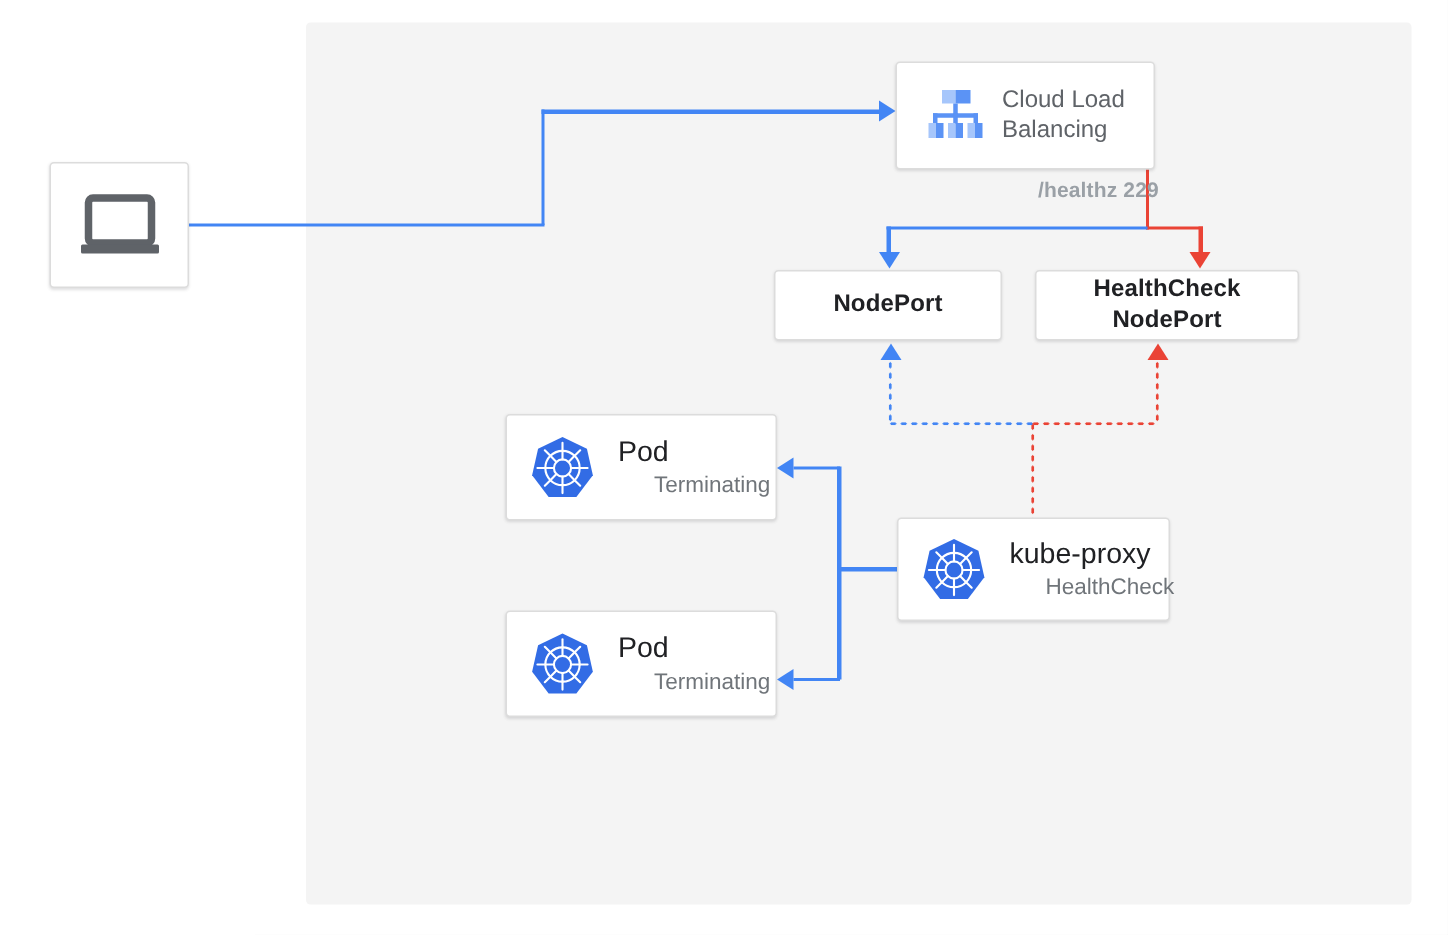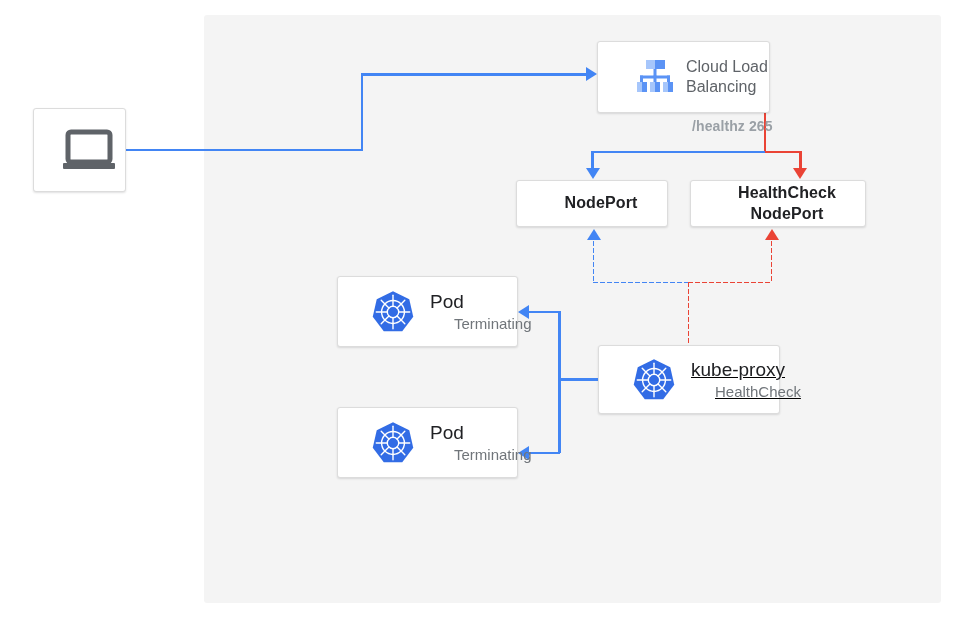--- a/index.html
+++ b/index.html
@@ -19,21 +19,20 @@
   .region-nodes-label{
     position:absolute;left:18px;top:12px;
     font-size:15.5px;color:#3c4043;letter-spacing:.1px;
   }
 
   
   .card{
     position:absolute;background:#ffffff;border:1px solid #dcdcdc;border-radius:3px;
     box-shadow:0 1px 2px rgba(60,64,67,.16);
     box-sizing:border-box;
-    padding-left:18px;
   }
   .card-row{display:flex;align-items:center;height:100%;}
   .card-ico{flex:0 0 auto;display:flex;align-items:center;justify-content:center;}
   .card-txt{display:flex;flex-direction:column;justify-content:center;}
   .t-main{font-size:19px;color:#202124;line-height:1.28;}
   .t-sub{font-size:15px;color:#70757a;line-height:1.28;margin-left:24px;}
   .t-bold{font-weight:bold;font-size:16px;color:#202124;text-align:center;
           line-height:1.30;width:100%;letter-spacing:.1px;}
 
   
@@ -47,21 +46,21 @@
   #card-nodeport{left:516px;top:180px;width:152px;height:47px;}
   #card-nodeport .card-row{justify-content:center;}
 
   #card-hcnodeport{left:690px;top:180px;width:176px;height:47px;}
   #card-hcnodeport .card-row{justify-content:center;}
 
   #card-pod1{left:337px;top:276px;width:181px;height:71px;}
   #card-pod2{left:337px;top:407px;width:181px;height:71px;}
   .card-pod .card-ico{width:74px;}
 
-  #card-kubeproxy{left:598px;top:345px;width:182px;height:69px;text-decoration:underline;}
+  #card-kubeproxy{left:598px;top:345px;width:182px;height:69px;}
   #card-kubeproxy .card-ico{width:74px;}
 
   
   #lbl-healthz{
     position:absolute;left:692px;top:118px;
     font-size:14px;font-weight:bold;color:#9aa0a6;letter-spacing:.1px;
   }
 
   
   .ln{position:absolute;background:#4285f4;}
@@ -120,21 +119,21 @@
   <div class="arrow ar-u" style="left:586.5px;top:229px;"></div>
   <div class="arrow ar-u red" style="left:764.5px;top:229px;"></div>
 
   <div class="ln h" style="left:558px;top:378px;width:42px;"></div>
   <div class="ln v" style="left:558px;top:311px;height:142px;"></div>
   <div class="ln h" style="left:529px;top:310.5px;width:31px;"></div>
   <div class="ln h" style="left:529px;top:451.5px;width:31px;"></div>
   <div class="arrow ar-l" style="left:518px;top:305px;"></div>
   <div class="arrow ar-l" style="left:518px;top:446px;"></div>
 
-  <div id="lbl-healthz">/healthz 265</div>
+  <div id="lbl-healthz">/healthz 229</div>
 
   <div class="card" id="card-client">
     <div class="card-row">
       <span class="card-ico">
         <svg width="54" height="42" viewBox="0 0 54 42" aria-hidden="true">
           <rect x="6" y="3" width="42" height="30" rx="3" ry="3" fill="none" stroke="#5f6368" stroke-width="5"></rect>
           <rect x="1" y="34" width="52" height="6" rx="1" fill="#5f6368"></rect>
         </svg>
       </span>
     </div>

